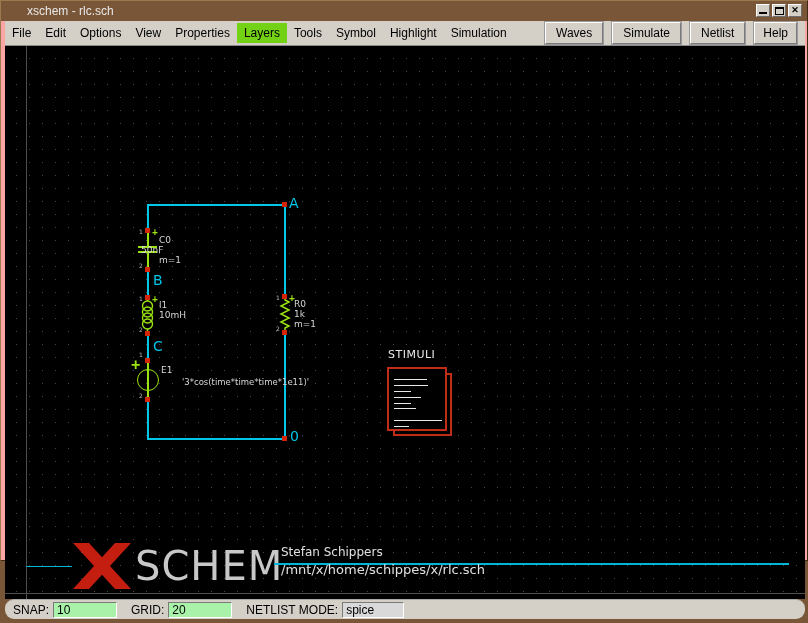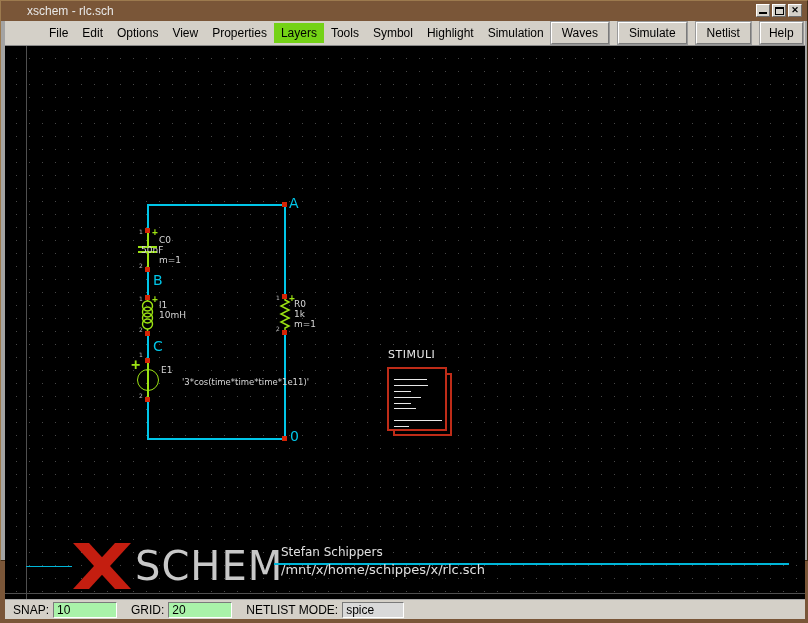--- a/index.html
+++ b/index.html
@@ -1,38 +1,38 @@
 <!DOCTYPE html>
 <html><head>
 <meta charset="utf-8">
 <style>
   * { margin:0; padding:0; box-sizing:border-box; }
   html,body { width:808px; height:623px; }
   body { font-family:"Liberation Sans", sans-serif; background:#7a5638; overflow:hidden; }
 
   .window { position:relative; width:808px; height:561px;
-            background:#a3a3a3; border:1px solid #9c7a4e; border-right-color:#3f2a14; border-bottom-color:#3f2a14; }
+            background:#fca5a5; border:1px solid #9c7a4e; border-right-color:#3f2a14; border-bottom-color:#3f2a14; }
 
   
   .titlebar { position:absolute; left:0; top:0; width:100%; height:20px;
               background:#7a5638; color:#e8e8e8; font-size:12px; line-height:20px;
               padding-left:26px; }
   .winbtns { position:absolute; right:5px; top:3px; display:flex; gap:2px; }
   .winbtn { width:14px; height:13px; background:#d4d0c8;
             border:1px solid; border-color:#ffffff #6e6e6e #6e6e6e #ffffff;
             position:relative; font-size:9px; line-height:11px; text-align:center; color:#000; }
   .winbtn .minbar { position:absolute; left:2px; bottom:2px; width:8px; height:2px; background:#000; }
   .winbtn .maxbox { position:absolute; left:2px; top:2px; width:9px; height:8px;
                     border:1px solid #000; border-top-width:2px; }
   .winbtn.close { font-weight:bold; }
 
   
   .menubar { position:absolute; left:4px; top:20px; width:800px; height:25px;
              background:#d4d0c8; border-bottom:1px solid #8a8a8a;
-             display:flex; align-items:center; font-size:12px; color:#000;padding-left:37px; }
+             display:flex; align-items:center; font-size:12px; color:#000; }
   .menu-item { padding:3px 7px; cursor:default; }
   .menu-item.active { background:#74d216; }
   .menubar-spacer { flex:1; }
   .mbtn { background:#d4d0c8; border:1px solid; border-color:#ffffff #7a7a7a #7a7a7a #ffffff;
           outline:1px solid #9a9a9a; font-size:12px; padding:2px 10px; height:22px; margin-right:9px;
           font-family:"Liberation Sans", sans-serif; }
   .mbtn.last { margin-right:8px; padding:2px 8px; }
 
   
   .canvas { position:absolute; left:4px; top:45px; width:800px; height:553px; background:#000;
@@ -73,21 +73,21 @@
   .author { position:absolute; left:276px; top:499px; color:#e0e0e0; font-size:12px;
             font-family:"DejaVu Sans", sans-serif; }
   .cyanline-l { position:absolute; left:21px; top:520px; width:46px; height:1px; background:#00b6d8; }
   .cyanline-r { position:absolute; left:269px; top:517px; width:515px; height:2px; background:#00b6d8; }
   .filepath { position:absolute; left:276px; top:516px; color:#e0e0e0; font-size:13px;
               font-family:"DejaVu Sans", sans-serif; }
 
   
   .statusbar { position:absolute; left:4px; top:598px; width:800px; height:20px;
                background:#d4d0c8; border-top:1px solid #a8a8a8;
-               display:flex; align-items:center; font-size:12px; color:#000; padding-left:8px; }
+               display:flex; align-items:center; font-size:12px; color:#000; padding-left:8px;border-radius:9px; }
   .statusbar label { margin-right:4px; }
   .entry { height:16px; border:1px solid; border-color:#7a7a7a #ffffff #ffffff #7a7a7a;
            font-size:12px; padding:0 3px; font-family:"Liberation Sans", sans-serif; }
   .entry.green { background:#a9f2a9; width:64px; margin-right:14px; }
   .entry.gray  { background:#d9d9d9; width:62px; margin-right:8px; }
   .statusinfo { white-space:pre; }
 </style>
 </head>
 <body>
 

